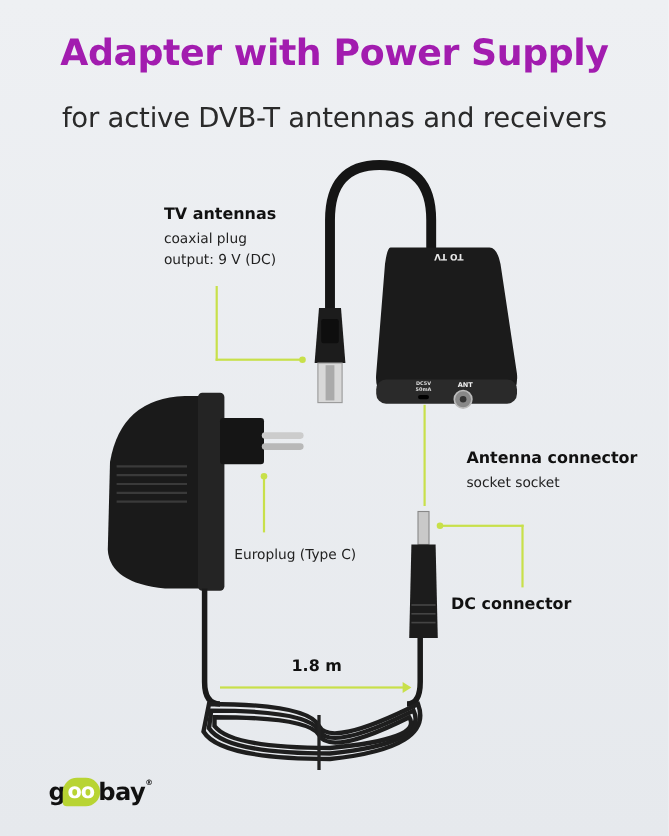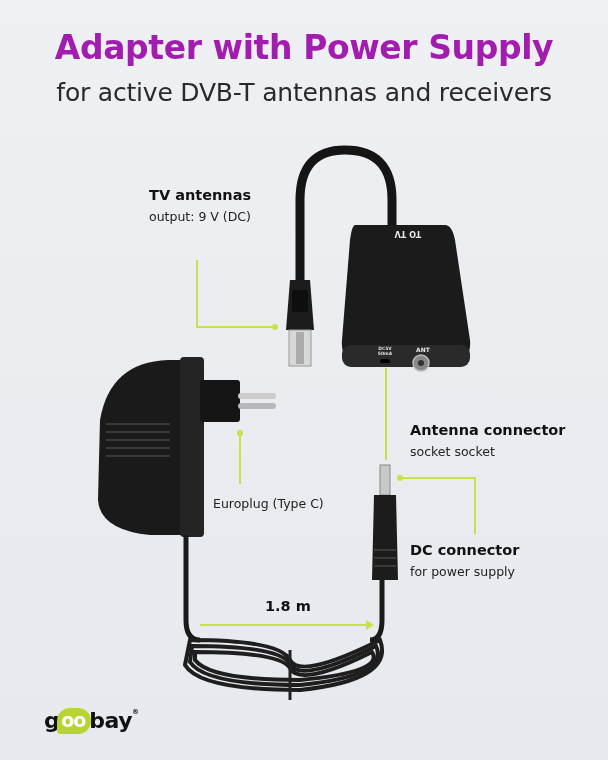--- a/index.html
+++ b/index.html
@@ -9,21 +9,21 @@
       background: linear-gradient(180deg, #eef0f3 0%, #e6e9ed 100%);
       font-family: "DejaVu Sans", sans-serif;
       color: #111;
     }
     .title {
       position: absolute; left: 0; right: 0; top: 28px;
       text-align: center; font-size: 33px; font-weight: bold; letter-spacing: -0.4px;
       color: #a21caf;
     }
     .subtitle {
-      position: absolute; left: 0; right: 0; top: 78px;
+      position: absolute; left: 0; right: 0; top: 92px;
       text-align: center; font-size: 25px; font-weight: normal; color: #2a2a2a;
       letter-spacing: -0.2px;
     }
     .label { position: absolute; }
     .label .h { font-size: 14.5px; font-weight: bold; color: #111; margin-bottom: 4px; }
     .label .s { font-size: 12.5px; color: #222; line-height: 19px; }
     .lime { position: absolute; background: #c8e04a; }
     .dot { position: absolute; width: 6px; height: 6px; border-radius: 50%; background: #c8e04a; }
     svg { position: absolute; left: 0; top: 0; }
     .logo { position: absolute; left: 44px; top: 708px; font-size: 22px; font-weight: bold; color: #111; letter-spacing: -0.5px; }
@@ -103,35 +103,35 @@
 
 <div class="lime" style="left:400px; top:477px; width:76px; height:2px;"></div>
 <div class="lime" style="left:474px; top:477px; width:2px; height:57px;"></div>
 <div class="dot" style="left:397px; top:475px;"></div>
 
 <div class="lime" style="left:200px; top:624px; width:172px; height:2px;"></div>
 <div style="position:absolute; left:366px; top:620px; width:0; height:0; border-top:5px solid transparent; border-bottom:5px solid transparent; border-left:8px solid #c8e04a;"></div>
 
 <div class="label" style="left:149px; top:187px;">
   <div class="h">TV antennas</div>
+  <div class="s">coaxial plug</div>
   <div class="s">output: 9 V (DC)</div>
 </div>
 
-<div class="label" style="left:410px; top:409px;margin-top:13px;">
+<div class="label" style="left:424px; top:409px;">
   <div class="h">Antenna connector</div>
   <div class="s">socket socket</div>
 </div>
 
 <div class="label" style="left:213px; top:494px;">
   <div class="s">Europlug (Type C)</div>
 </div>
 
 <div class="label" style="left:410px; top:542px;">
   <div class="h">DC connector</div>
-  <div class="s">for power supply</div>
 </div>
 
 <div class="label" style="left:265px; top:598px;">
   <div class="h">1.8 m</div>
 </div>
 
 <div class="logo">
   <span>g</span><span class="bubble"><span>oo</span></span><span>bay</span><sup>®</sup>
 </div>
 

